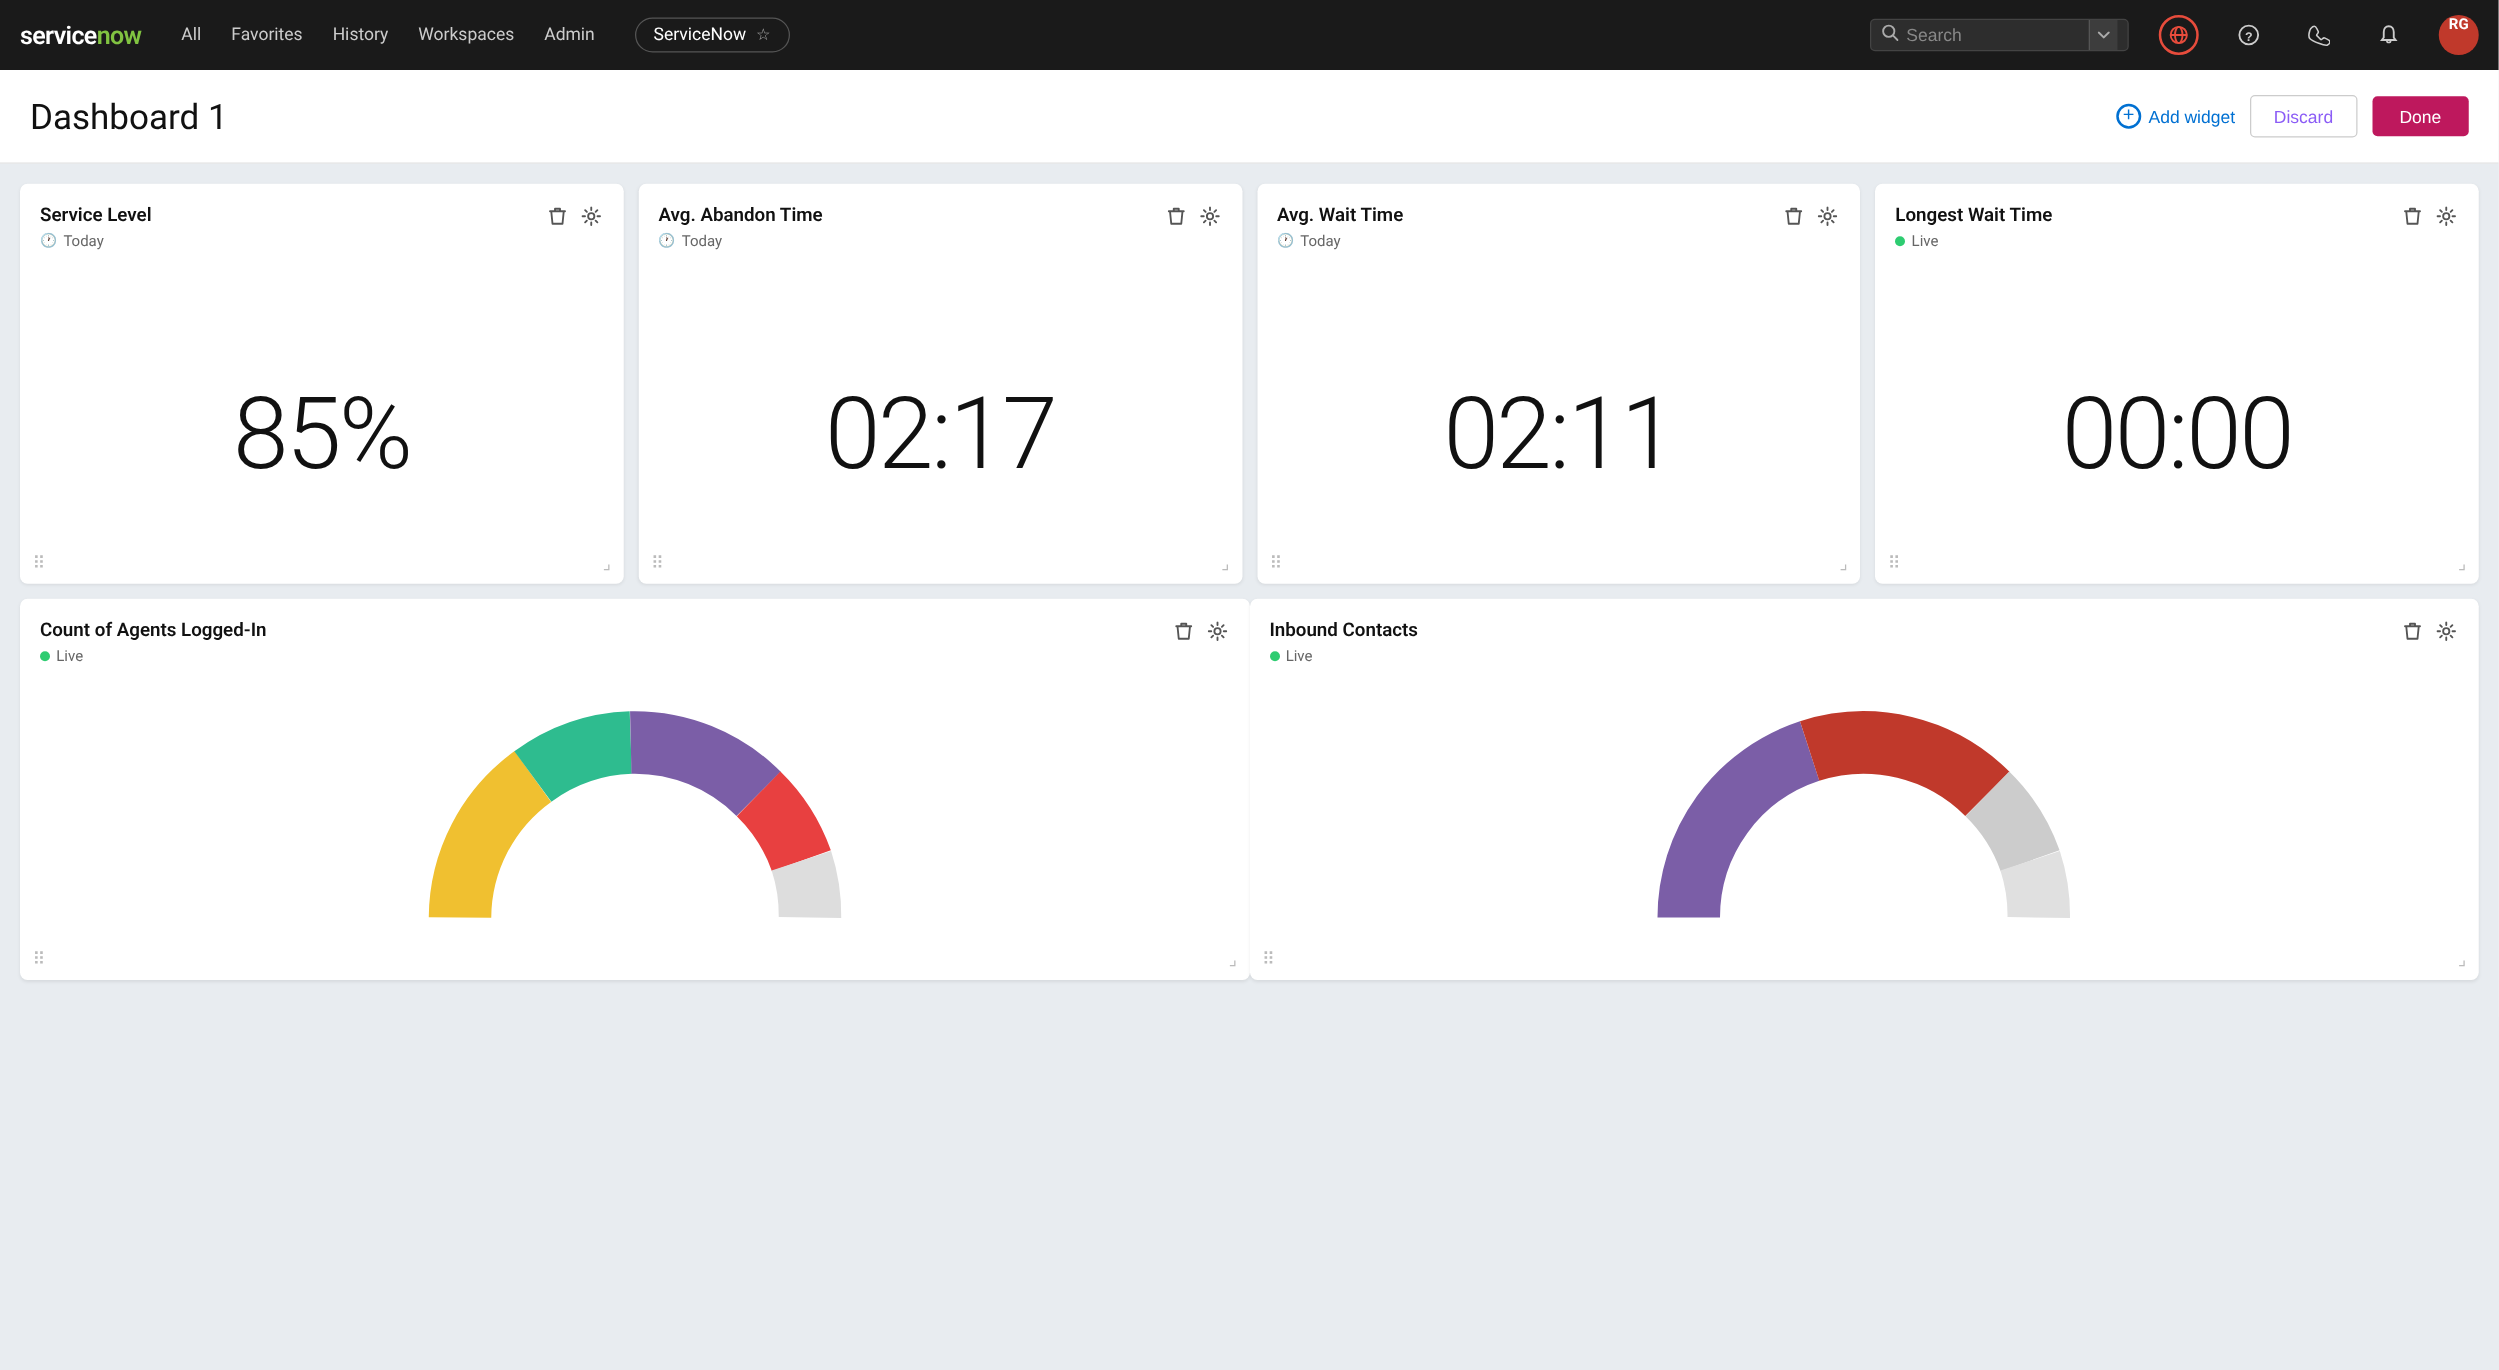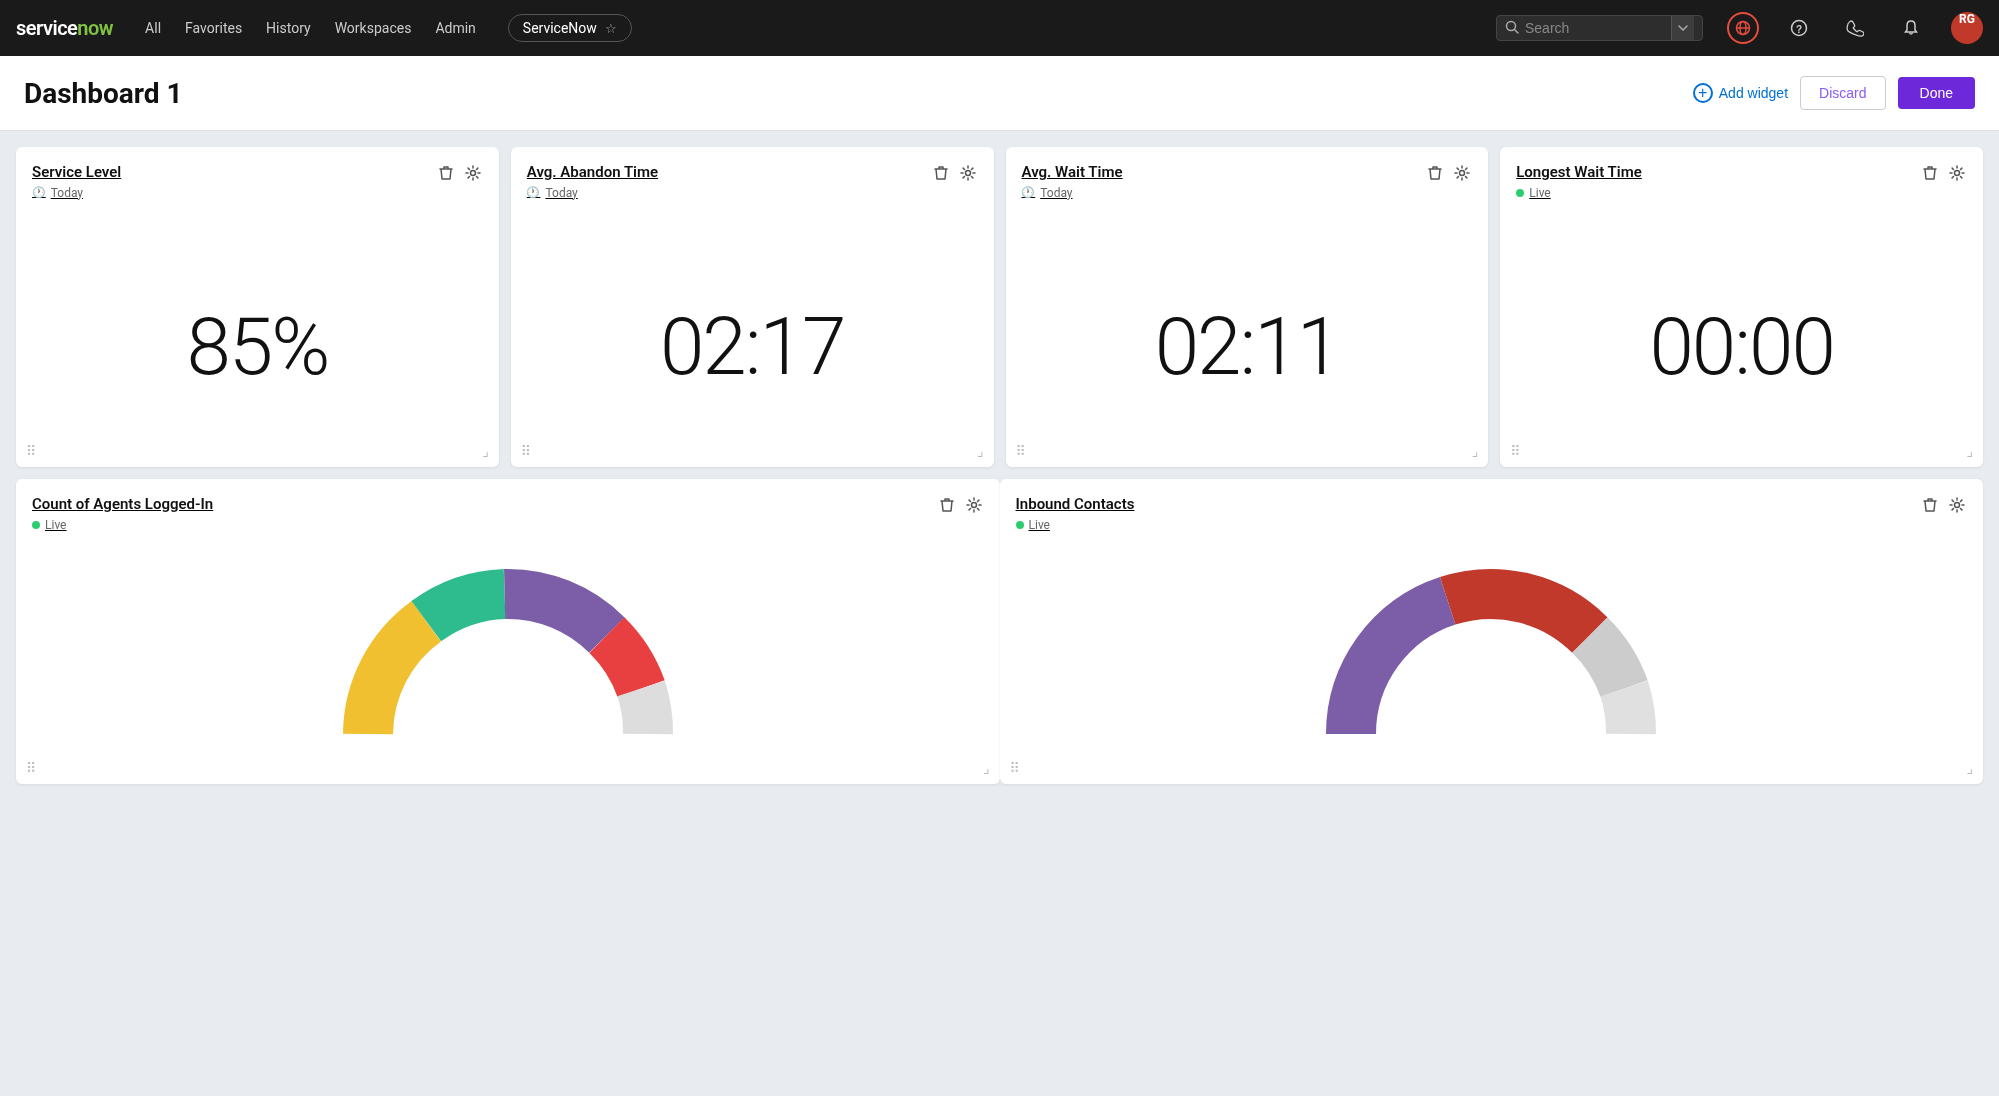--- a/index.html
+++ b/index.html
@@ -127,21 +127,21 @@
     
     .page-header {
       background: white;
       padding: 20px 24px;
       display: flex;
       align-items: center;
       border-bottom: 1px solid #e0e0e0;
     }
     .page-title {
       font-size: 28px;
-      font-weight: 700;
+      font-weight: 400;
       color: #111;
       flex: 1;
     }
     .header-actions {
       display: flex;
       align-items: center;
       gap: 12px;
     }
     .add-widget-btn {
       display: flex;
@@ -170,21 +170,21 @@
       background: white;
       border: 1.5px solid #ccc;
       border-radius: 4px;
       padding: 8px 18px;
       font-size: 14px;
       font-weight: 500;
       cursor: pointer;
       color: #8b5cf6;
     }
     .done-btn {
-      background: #6d28d9;
+      background: #be185d;
       border: none;
       border-radius: 4px;
       padding: 8px 22px;
       font-size: 14px;
       font-weight: 500;
       color: white;
       cursor: pointer;
     }
 
     
@@ -219,21 +219,20 @@
       box-shadow: 0 1px 3px rgba(0,0,0,0.08);
     }
     .widget-card-large {
       min-height: 280px;
     }
     .widget-header {
       display: flex;
       align-items: flex-start;
       justify-content: center;
       margin-bottom: 4px;
-      text-decoration: underline;
     }
     .widget-title-area { flex: 1; }
     .widget-title {
       font-size: 15px;
       font-weight: 600;
       color: #111;
       line-height: 1.3;
     }
     .widget-subtitle {
       display: flex;

